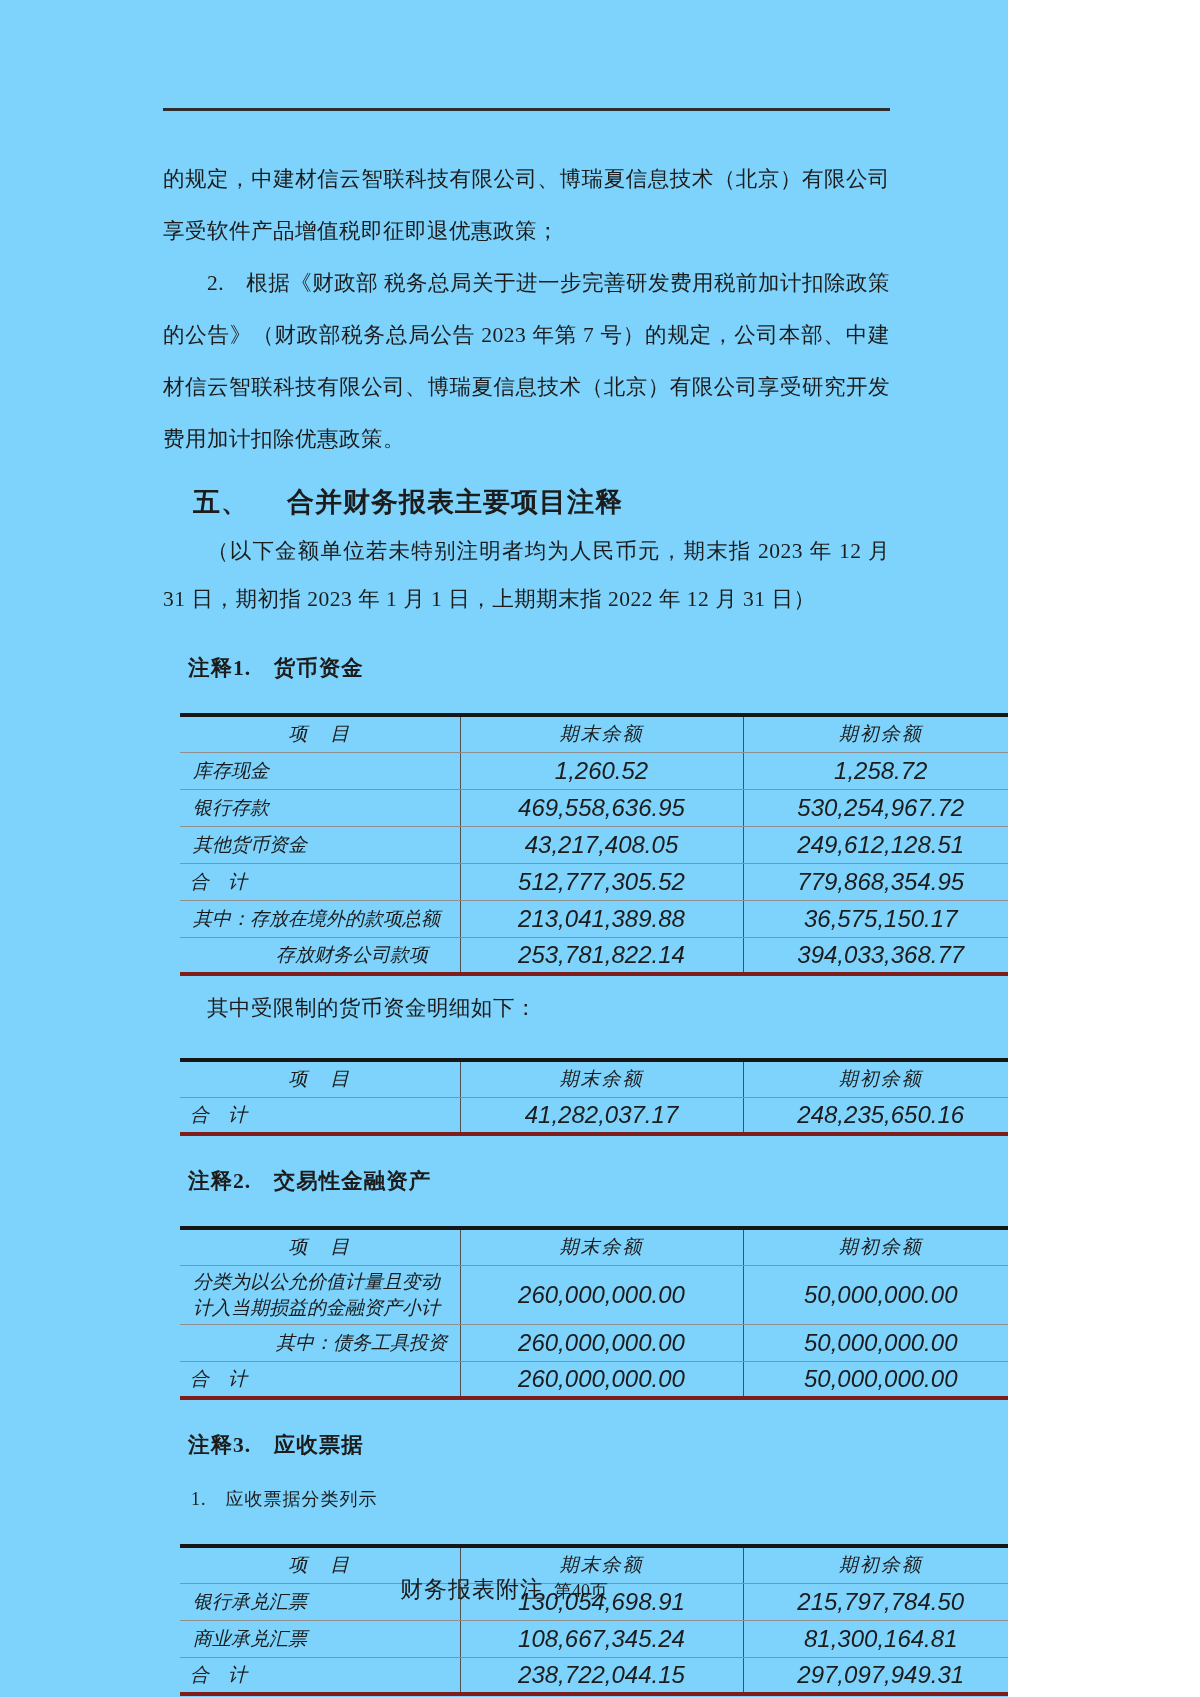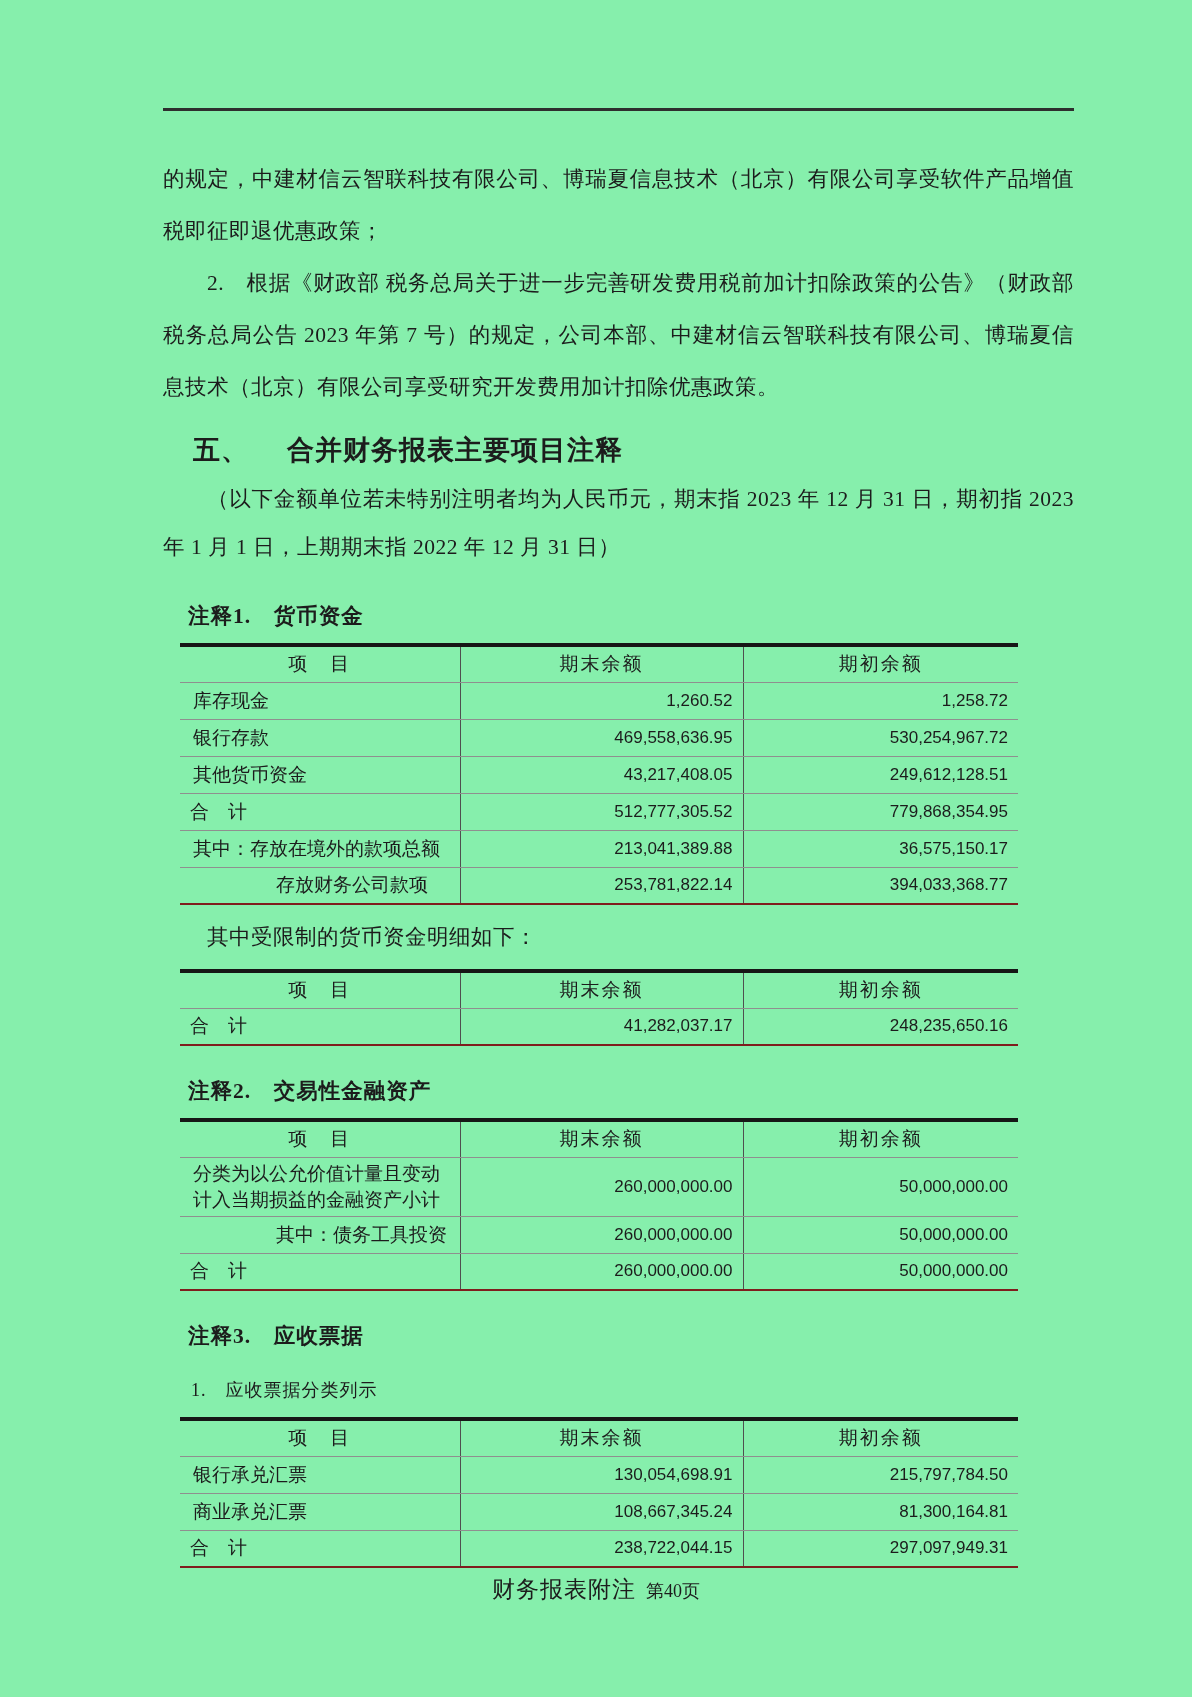--- a/index.html
+++ b/index.html
@@ -5,24 +5,24 @@
   * { margin: 0; padding: 0; box-sizing: border-box; }
   html, body { background: #ffffff; }
   body {
     width: 1200px; height: 1697px;
     font-family: "Liberation Serif", "DejaVu Serif", serif;
     color: #1c1c1c;
     -webkit-font-smoothing: antialiased;
   }
   .page {
     position: relative;
-    width: 1192px; height: 1697px;
+    width: 1008px; height: 1697px;
     padding: 0 118px 0 163px;
     overflow: hidden;
-    background: #86efac;
+    background: #7dd3fc;
   }
   .top-rule {
     margin-top: 108px;
     height: 3px;
     background: #2e2e2e;
   }
   .para {
     font-size: 21.5px;
     line-height: 52px;
     text-align: justify;
@@ -66,26 +66,27 @@
   .between-text {
     margin-top: 12px;
     font-size: 21.5px;
     line-height: 40px;
     text-indent: 44px;
     letter-spacing: 0.5px;
   }
   table.fin {
     width: 838px;
     margin-left: 17px;
-    margin-top: 12px;
+    margin-top: 30px;
     border-collapse: collapse;
     table-layout: fixed;
     border-top: 4px solid #161616;
-    border-bottom: 2px solid #7f1d1d;
+    border-bottom: 4px solid #7f1d1d;
     font-size: 19px;
+    font-style: italic;
   }
   table.fin col.col-item  { width: 280px; }
   table.fin col.col-end   { width: 283px; }
   table.fin col.col-begin { width: 275px; }
   table.fin th {
     font-weight: normal;
     text-align: center;
     height: 37px;
     border-bottom: 1px solid #8f8f8f;
     letter-spacing: 2px;
@@ -98,24 +99,24 @@
   }
   table.fin tr:last-child td { border-bottom: none; }
   table.fin th:nth-child(2), table.fin td:nth-child(2),
   table.fin th:nth-child(3), table.fin td:nth-child(3) {
     border-left: 1px solid #4f4f4f;
   }
   td.c-label.left   { text-align: left; padding-left: 13px; }
   td.c-label.center { }
   td.c-label.indent { text-align: left; padding-left: 52px; }
   td.c-num {
-    text-align: right;
+    text-align: center;
     padding-right: 12px;
     font-family: "Liberation Sans", "DejaVu Sans", sans-serif;
-    font-size: 17px;
+    font-size: 24px;
   }
   .footer {
     position: absolute;
     left: 0; right: 0;
     bottom: 92px;
     text-align: center;
     margin-top: 16px;
   }
   .footer .f-title { font-size: 23px; letter-spacing: 1px; }
   .footer .f-page  { font-size: 18px; margin-left: 10px; }

